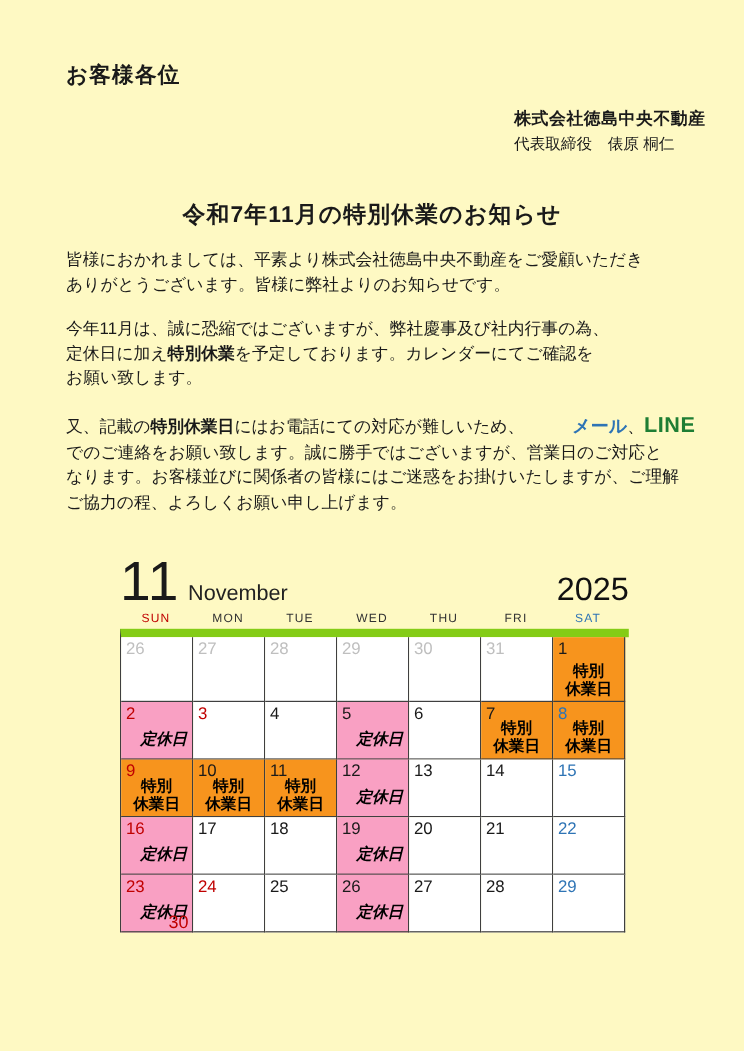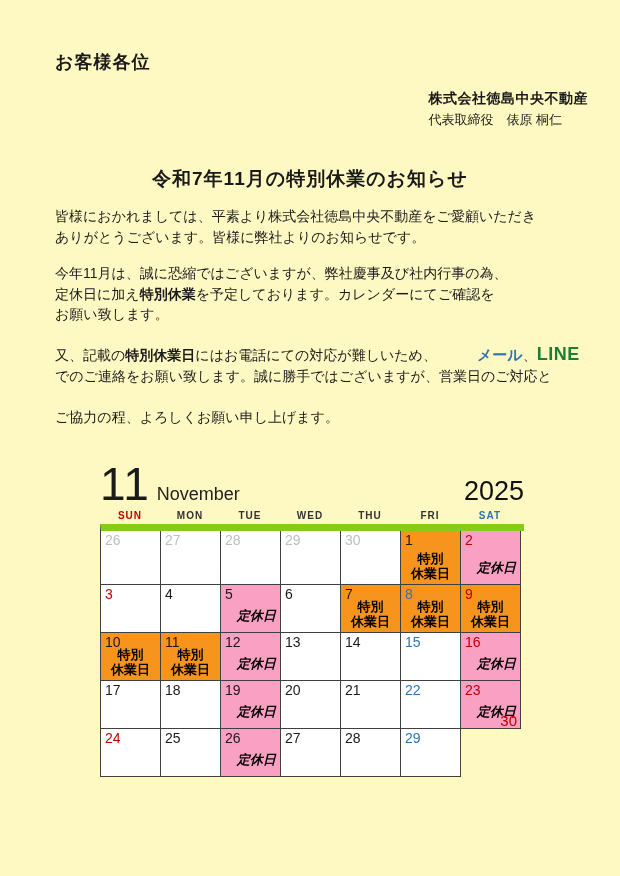--- a/index.html
+++ b/index.html
@@ -14,21 +14,21 @@
   #p1{top:206px} #p2{top:263px} #p3{top:344px}
   .b{font-weight:bold;}
   .mail{color:var(--mail);font-weight:bold;font-size:15px;margin-left:40px;}
   .lineapp{color:var(--line);font-weight:bold;font-size:18px;letter-spacing:.5px;text-align:center;}
   
   .calendar{position:absolute;left:100px;top:461px;width:424px;}
   .cal-head{display:flex;align-items:baseline;height:46px;}
   .cal-month-num{font-size:46px;font-weight:400;line-height:46px;letter-spacing:1px;}
   .cal-month-name{font-size:18px;margin-left:7px;color:#222;}
   .cal-year{margin-left:auto;font-size:27px;color:#111;}
-  .weekday-row{display:grid;grid-template-columns:repeat(7,60px);height:17px;align-items:center;font-weight:bold;}
+  .weekday-row{display:grid;grid-template-columns:repeat(7,60px);height:17px;align-items:center;}
   .weekday{text-align:center;font-size:10px;letter-spacing:1px;color:#333;}
   .weekday.sun{color:var(--red);} .weekday.sat{color:var(--blue);}
   .grid{display:grid;grid-template-columns:repeat(7,60px);grid-template-rows:54px 48px 48px 48px 48px;
         border-top:7px solid #84cc16;border-left:1px solid #3f3f3f;}
   .cell{position:relative;border-right:1px solid #3f3f3f;border-bottom:1px solid #3f3f3f;background:#fff;}
   .cell.teikyu{background:var(--pink);}
   .cell.tokubetsu{background:var(--orange);}
   .num{position:absolute;top:1px;left:4px;font-size:14px;color:#1a1a1a;}
   .num.gray{color:#BFBFBF;} .num.red{color:var(--red);} .num.blue{color:var(--blue);} .num.black{color:#1a1a1a;}
   .label{position:absolute;left:0;right:0;bottom:4px;font-size:13px;font-weight:bold;line-height:15px;color:#000;}
@@ -58,21 +58,21 @@
 
   <div class="para" id="p2">
     <span>今年11月は、誠に恐縮ではございますが、弊社慶事及び社内行事の為、</span><br>
     <span>定休日に加え</span><span class="b">特別休業</span><span>を予定しております。カレンダーにてご確認を</span><br>
     <span>お願い致します。</span>
   </div>
 
   <div class="para" id="p3">
     <span>又、記載の</span><span class="b">特別休業日</span><span>にはお電話にての対応が難しいため、</span><span class="mail">メール</span><span>、</span><span class="lineapp">LINE</span><br>
     <span>でのご連絡をお願い致します。誠に勝手ではございますが、営業日のご対応と</span><br>
-    <br>
+    <span>なります。お客様並びに関係者の皆様にはご迷惑をお掛けいたしますが、ご理解</span><br>
     <span>ご協力の程、よろしくお願い申し上げます。</span>
   </div>
 
   <div class="calendar">
     <div class="cal-head">
       <span class="cal-month-num">11</span>
       <span class="cal-month-name">November</span>
       <span class="cal-year">2025</span>
     </div>
     <div class="weekday-row">
@@ -118,20 +118,28 @@
     <span class="extra"></span>
   </div>
         <div class="cell prev">
     <span class="num gray">30</span>
     <div class="label">
       <span></span>
       <span></span>
     </div>
     <span class="extra"></span>
   </div>
+        <div class="cell prev">
+    <span class="num gray">31</span>
+    <div class="label">
+      <span></span>
+      <span></span>
+    </div>
+    <span class="extra"></span>
+  </div>
         <div class="cell tokubetsu">
     <span class="num black">1</span>
     <div class="label">
       <span>特別</span>
       <span>休業日</span>
     </div>
     <span class="extra"></span>
   </div>
         <div class="cell teikyu">
     <span class="num red">2</span>

